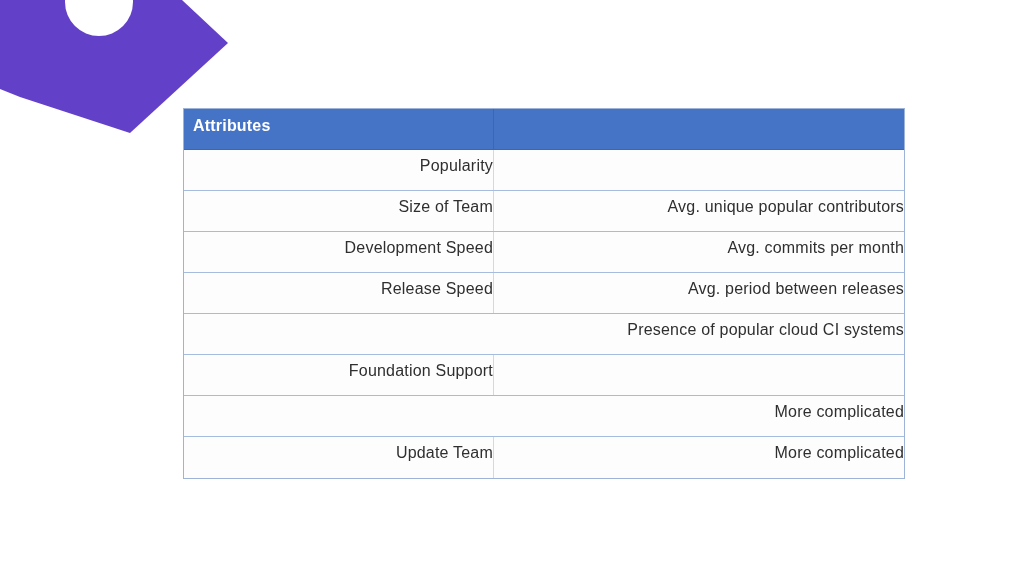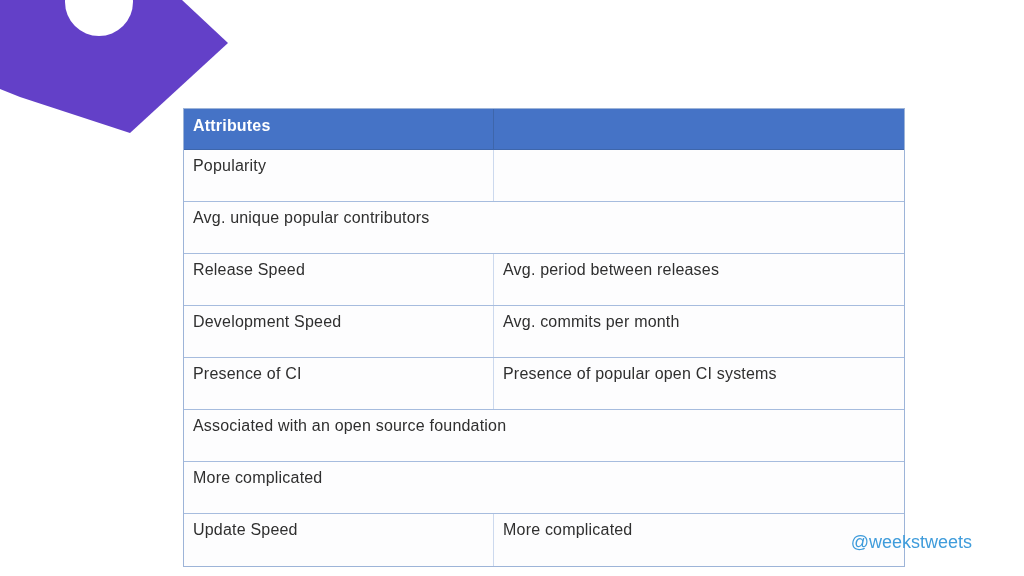--- a/index.html
+++ b/index.html
@@ -51,24 +51,25 @@
     letter-spacing: 0.2px;
   }
   .th-attr {
     width: 310px;
     border-right: 1px solid #3e66ab;
   }
   .th-measure { flex: 1; }
 
   .tr {
     display: flex;
-    height: 52px;
+    height: 41px;
     box-sizing: border-box;
     border-bottom: 1px solid #a6bcde;
     background: #fdfdfe;
+    text-align: right;
   }
   .tr:last-child { border-bottom: none; }
   .td {
     box-sizing: border-box;
     font-size: 16px;
     color: #2f2f2f;
     padding: 7px 0 0 9px;
     letter-spacing: 0.2px;
     white-space: nowrap;
     overflow: hidden;
@@ -100,42 +101,41 @@
 
   <div class="attr-table">
     <div class="thead">
       <div class="th th-attr">Attributes</div>
     </div>
     <div id="table-body">
         <div class="tr">
           <div class="td td-attr">Popularity</div>
         </div>
         <div class="tr">
+          <div class="td td-attr">Size of Team</div>
           <div class="td td-measure">Avg. unique popular contributors</div>
+        </div>
+        <div class="tr">
+          <div class="td td-attr">Development Speed</div>
+          <div class="td td-measure">Avg. commits per month</div>
         </div>
         <div class="tr">
           <div class="td td-attr">Release Speed</div>
           <div class="td td-measure">Avg. period between releases</div>
         </div>
         <div class="tr">
-          <div class="td td-attr">Development Speed</div>
-          <div class="td td-measure">Avg. commits per month</div>
+          <div class="td td-measure">Presence of popular cloud CI systems</div>
         </div>
         <div class="tr">
-          <div class="td td-attr">Presence of CI</div>
-          <div class="td td-measure">Presence of popular open CI systems</div>
-        </div>
-        <div class="tr">
-          <div class="td td-measure">Associated with an open source foundation</div>
+          <div class="td td-attr">Foundation Support</div>
         </div>
         <div class="tr">
           <div class="td td-measure">More complicated</div>
         </div>
         <div class="tr">
-          <div class="td td-attr">Update Speed</div>
+          <div class="td td-attr">Update Team</div>
           <div class="td td-measure">More complicated</div>
         </div>
       </div>
   </div>
 
-  <div class="handle">@weekstweets</div>
 
 </div>
 
 </body></html>

